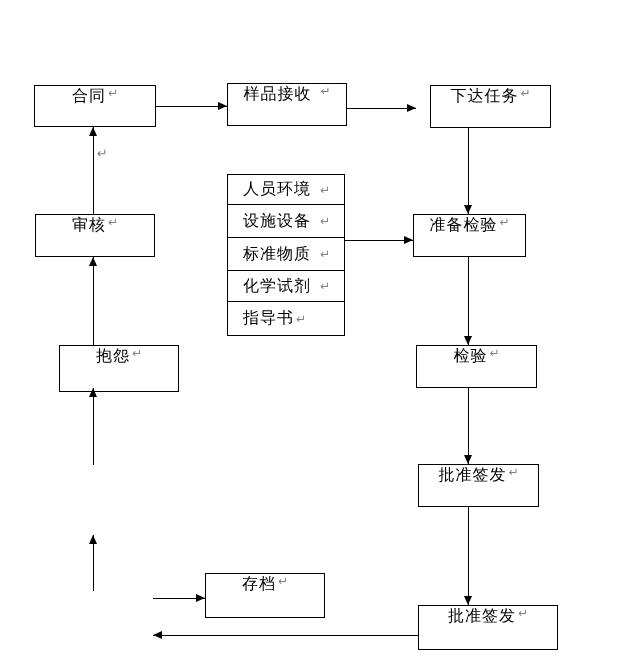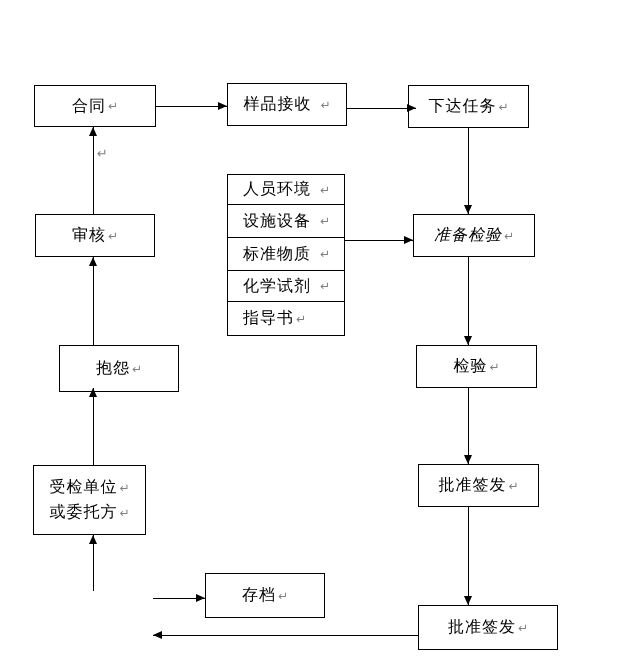--- a/index.html
+++ b/index.html
@@ -17,21 +17,20 @@
     left: 171px; top: 21px;
     font-size: 16px;
     letter-spacing: 2px;
     white-space: nowrap;
   }
   .node {
     position: absolute;
     border: 1px solid #000000;
     background: #ffffff;
     display: flex;
-    align-items: center;
     justify-content: center;
     font-size: 16px;
     letter-spacing: 1px;
     white-space: nowrap;
     box-sizing: border-box;
   }
   .node.two { flex-direction: column; line-height: 23px; }
   .node.two .row { display: block; }
   .mark {
     color: #808080;
@@ -81,36 +80,32 @@
 
 
   <div class="node" style="left:34px; top:85px; width:122px; height:42px;">
     <span>合同</span>
       <span class="mark">↵</span>
   </div>
   <div class="node" style="left:227px; top:83px; width:120px; height:43px;">
     <span>样品接收</span>
       <span class="mark gap">↵</span>
   </div>
-  <div class="node" style="left:408px; top:85px; width:121px; height:43px;">
+  <div class="node" style="left:430px; top:85px; width:121px; height:43px;">
     <span>下达任务</span>
       <span class="mark">↵</span>
   </div>
 
   <div class="node" style="left:35px; top:214px; width:120px; height:43px;">
     <span>审核</span>
       <span class="mark">↵</span>
   </div>
   <div class="node" style="left:35px; top:345px; width:120px; height:47px;margin-left:24px;">
     <span>抱怨</span>
       <span class="mark">↵</span>
-  </div>
-  <div class="node two" style="left:33px; top:465px; width:113px; height:70px;">
-    <span class="row"><span>受检单位</span><span class="mark">↵</span></span>
-    <span class="row"><span>或委托方</span><span class="mark">↵</span></span>
   </div>
 
   <div class="rtable">
     <div class="trow" style="height:41px;">
         <span>人员环境</span>
         <span class="mark gap">↵</span>
       </div>
     <div class="trow" style="height:45px;">
         <span>设施设备</span>
         <span class="mark gap">↵</span>
@@ -127,21 +122,21 @@
         <span>指导书</span>
         <span class="mark">↵</span>
       </div>
   </div>
 
   <div class="node" style="left:205px; top:573px; width:120px; height:45px;">
     <span>存档</span>
       <span class="mark">↵</span>
   </div>
 
-  <div class="node" style="left:413px; top:214px; width:122px; height:43px;font-style:italic;">
+  <div class="node" style="left:413px; top:214px; width:113px; height:43px;">
     <span>准备检验</span>
       <span class="mark">↵</span>
   </div>
   <div class="node" style="left:416px; top:345px; width:121px; height:43px;">
     <span>检验</span>
       <span class="mark">↵</span>
   </div>
   <div class="node" style="left:418px; top:464px; width:121px; height:43px;">
     <span>批准签发</span>
       <span class="mark">↵</span>

